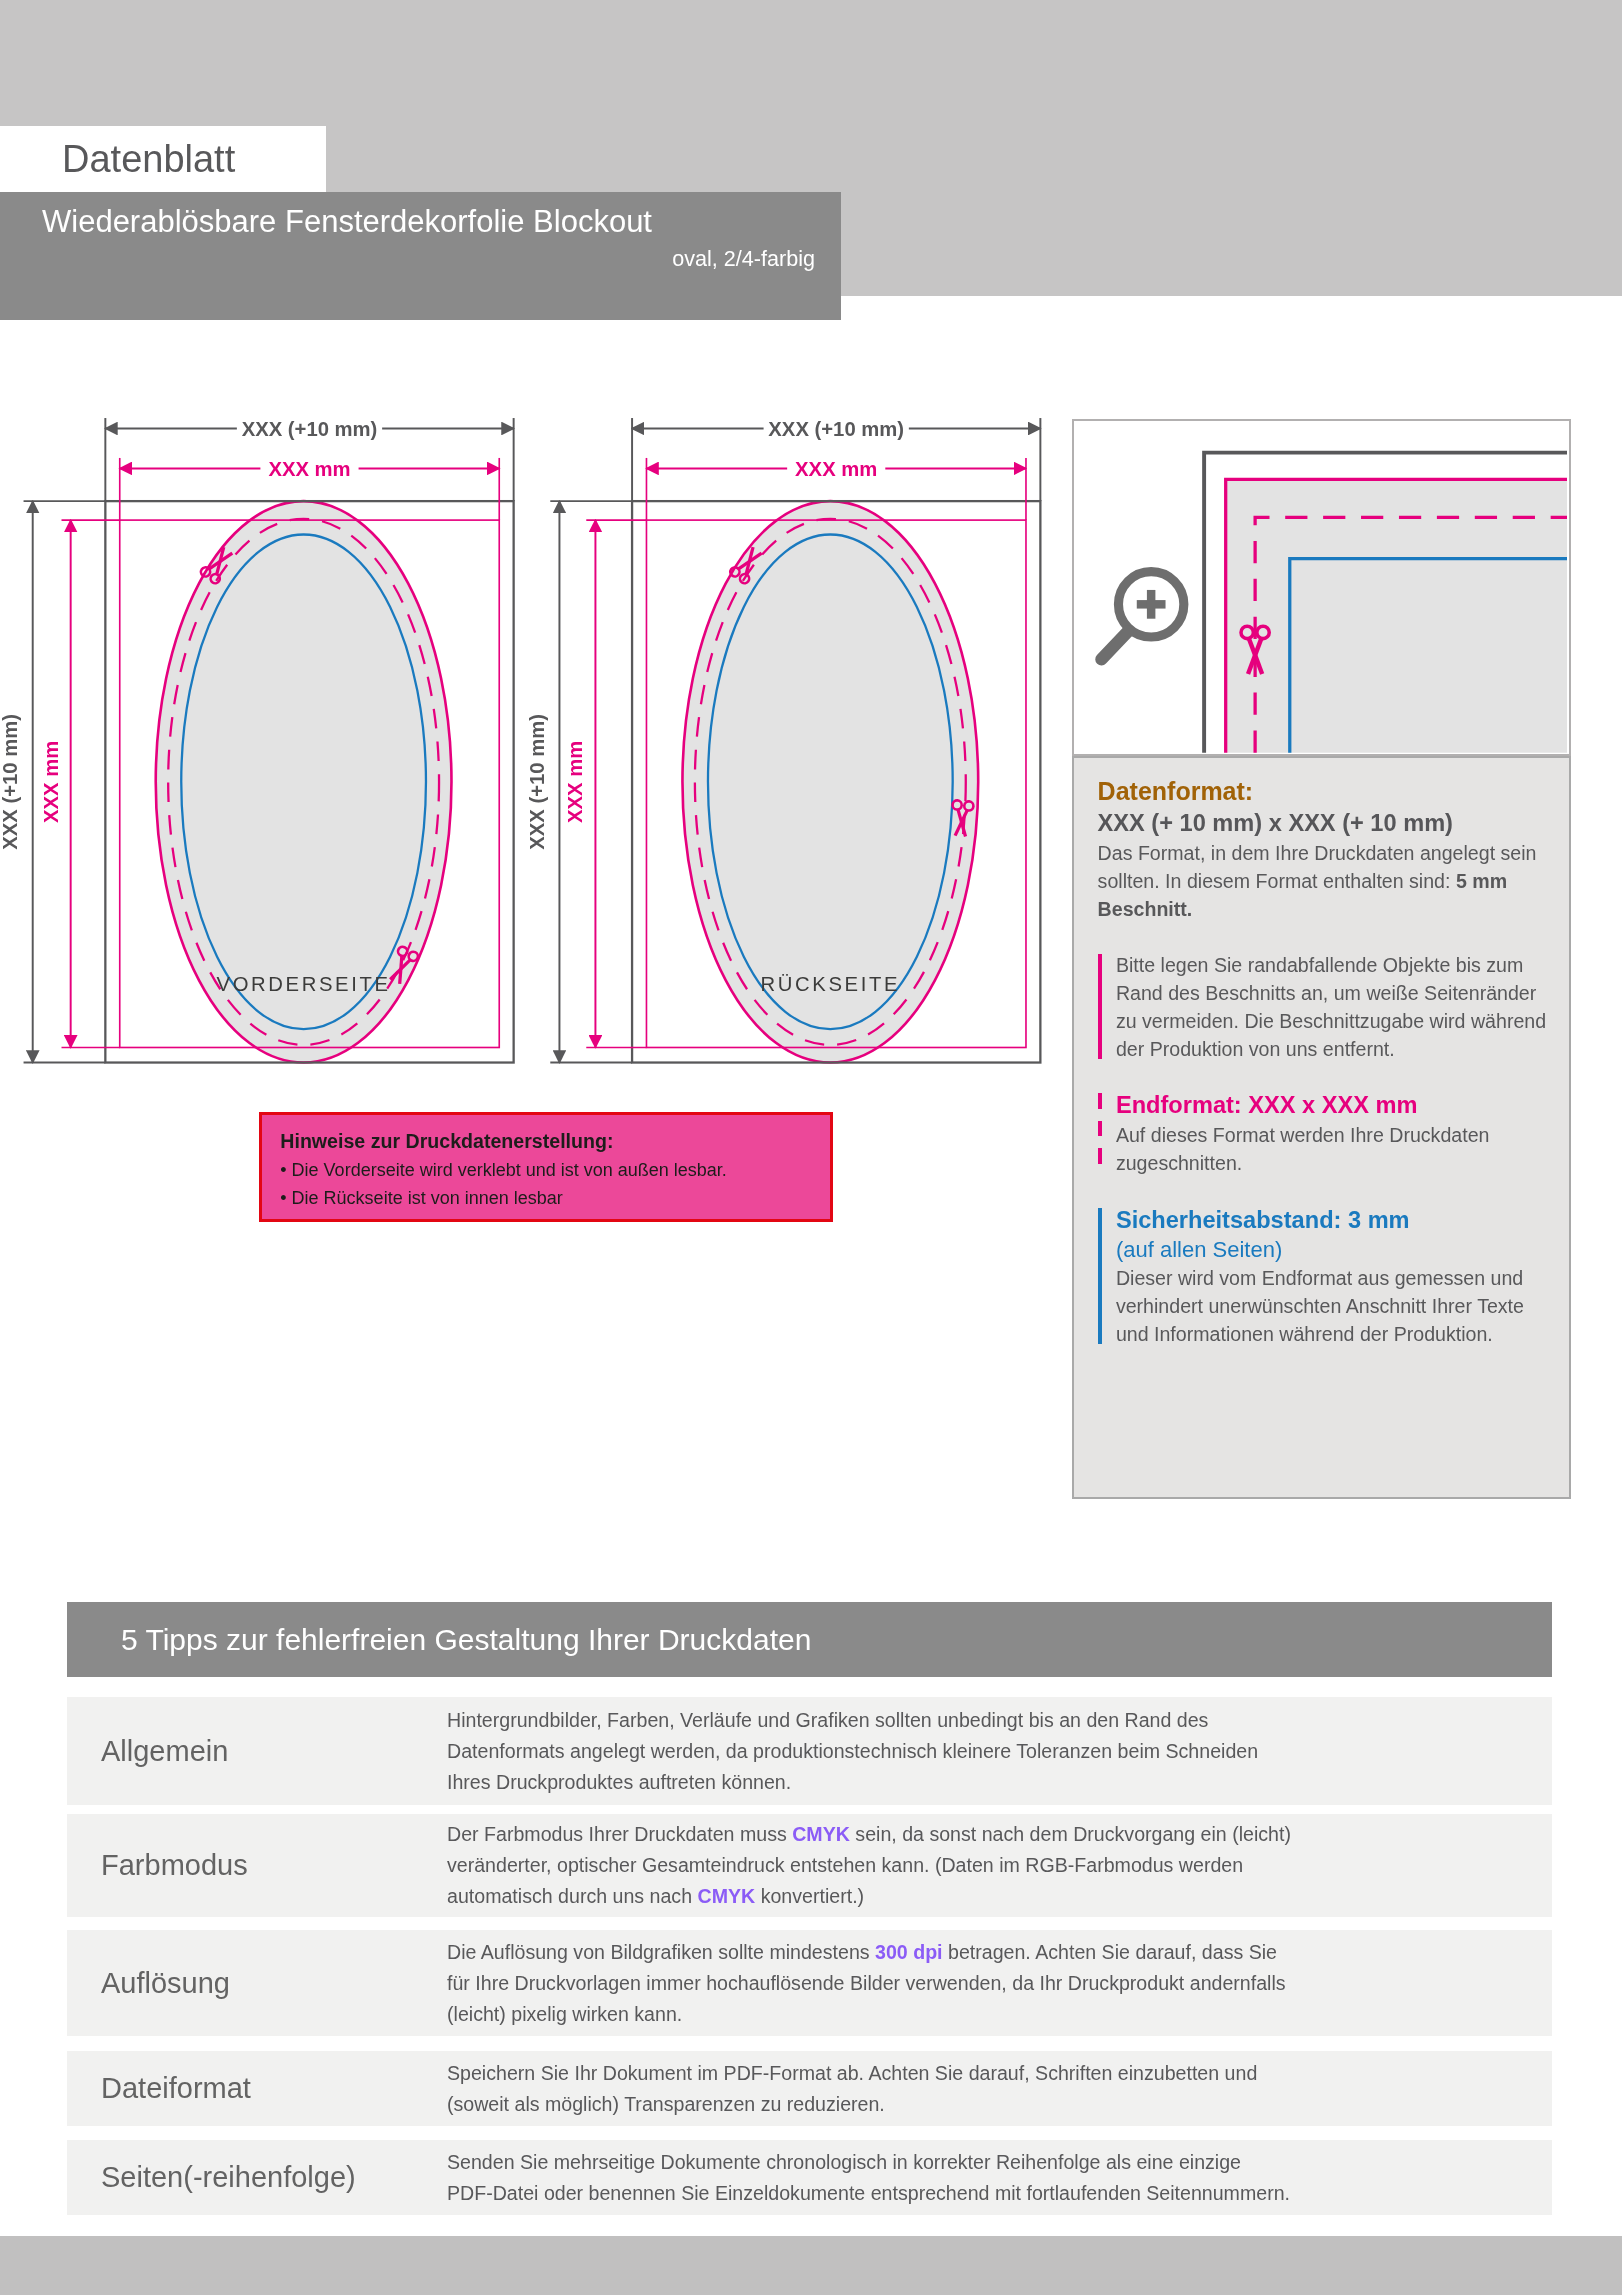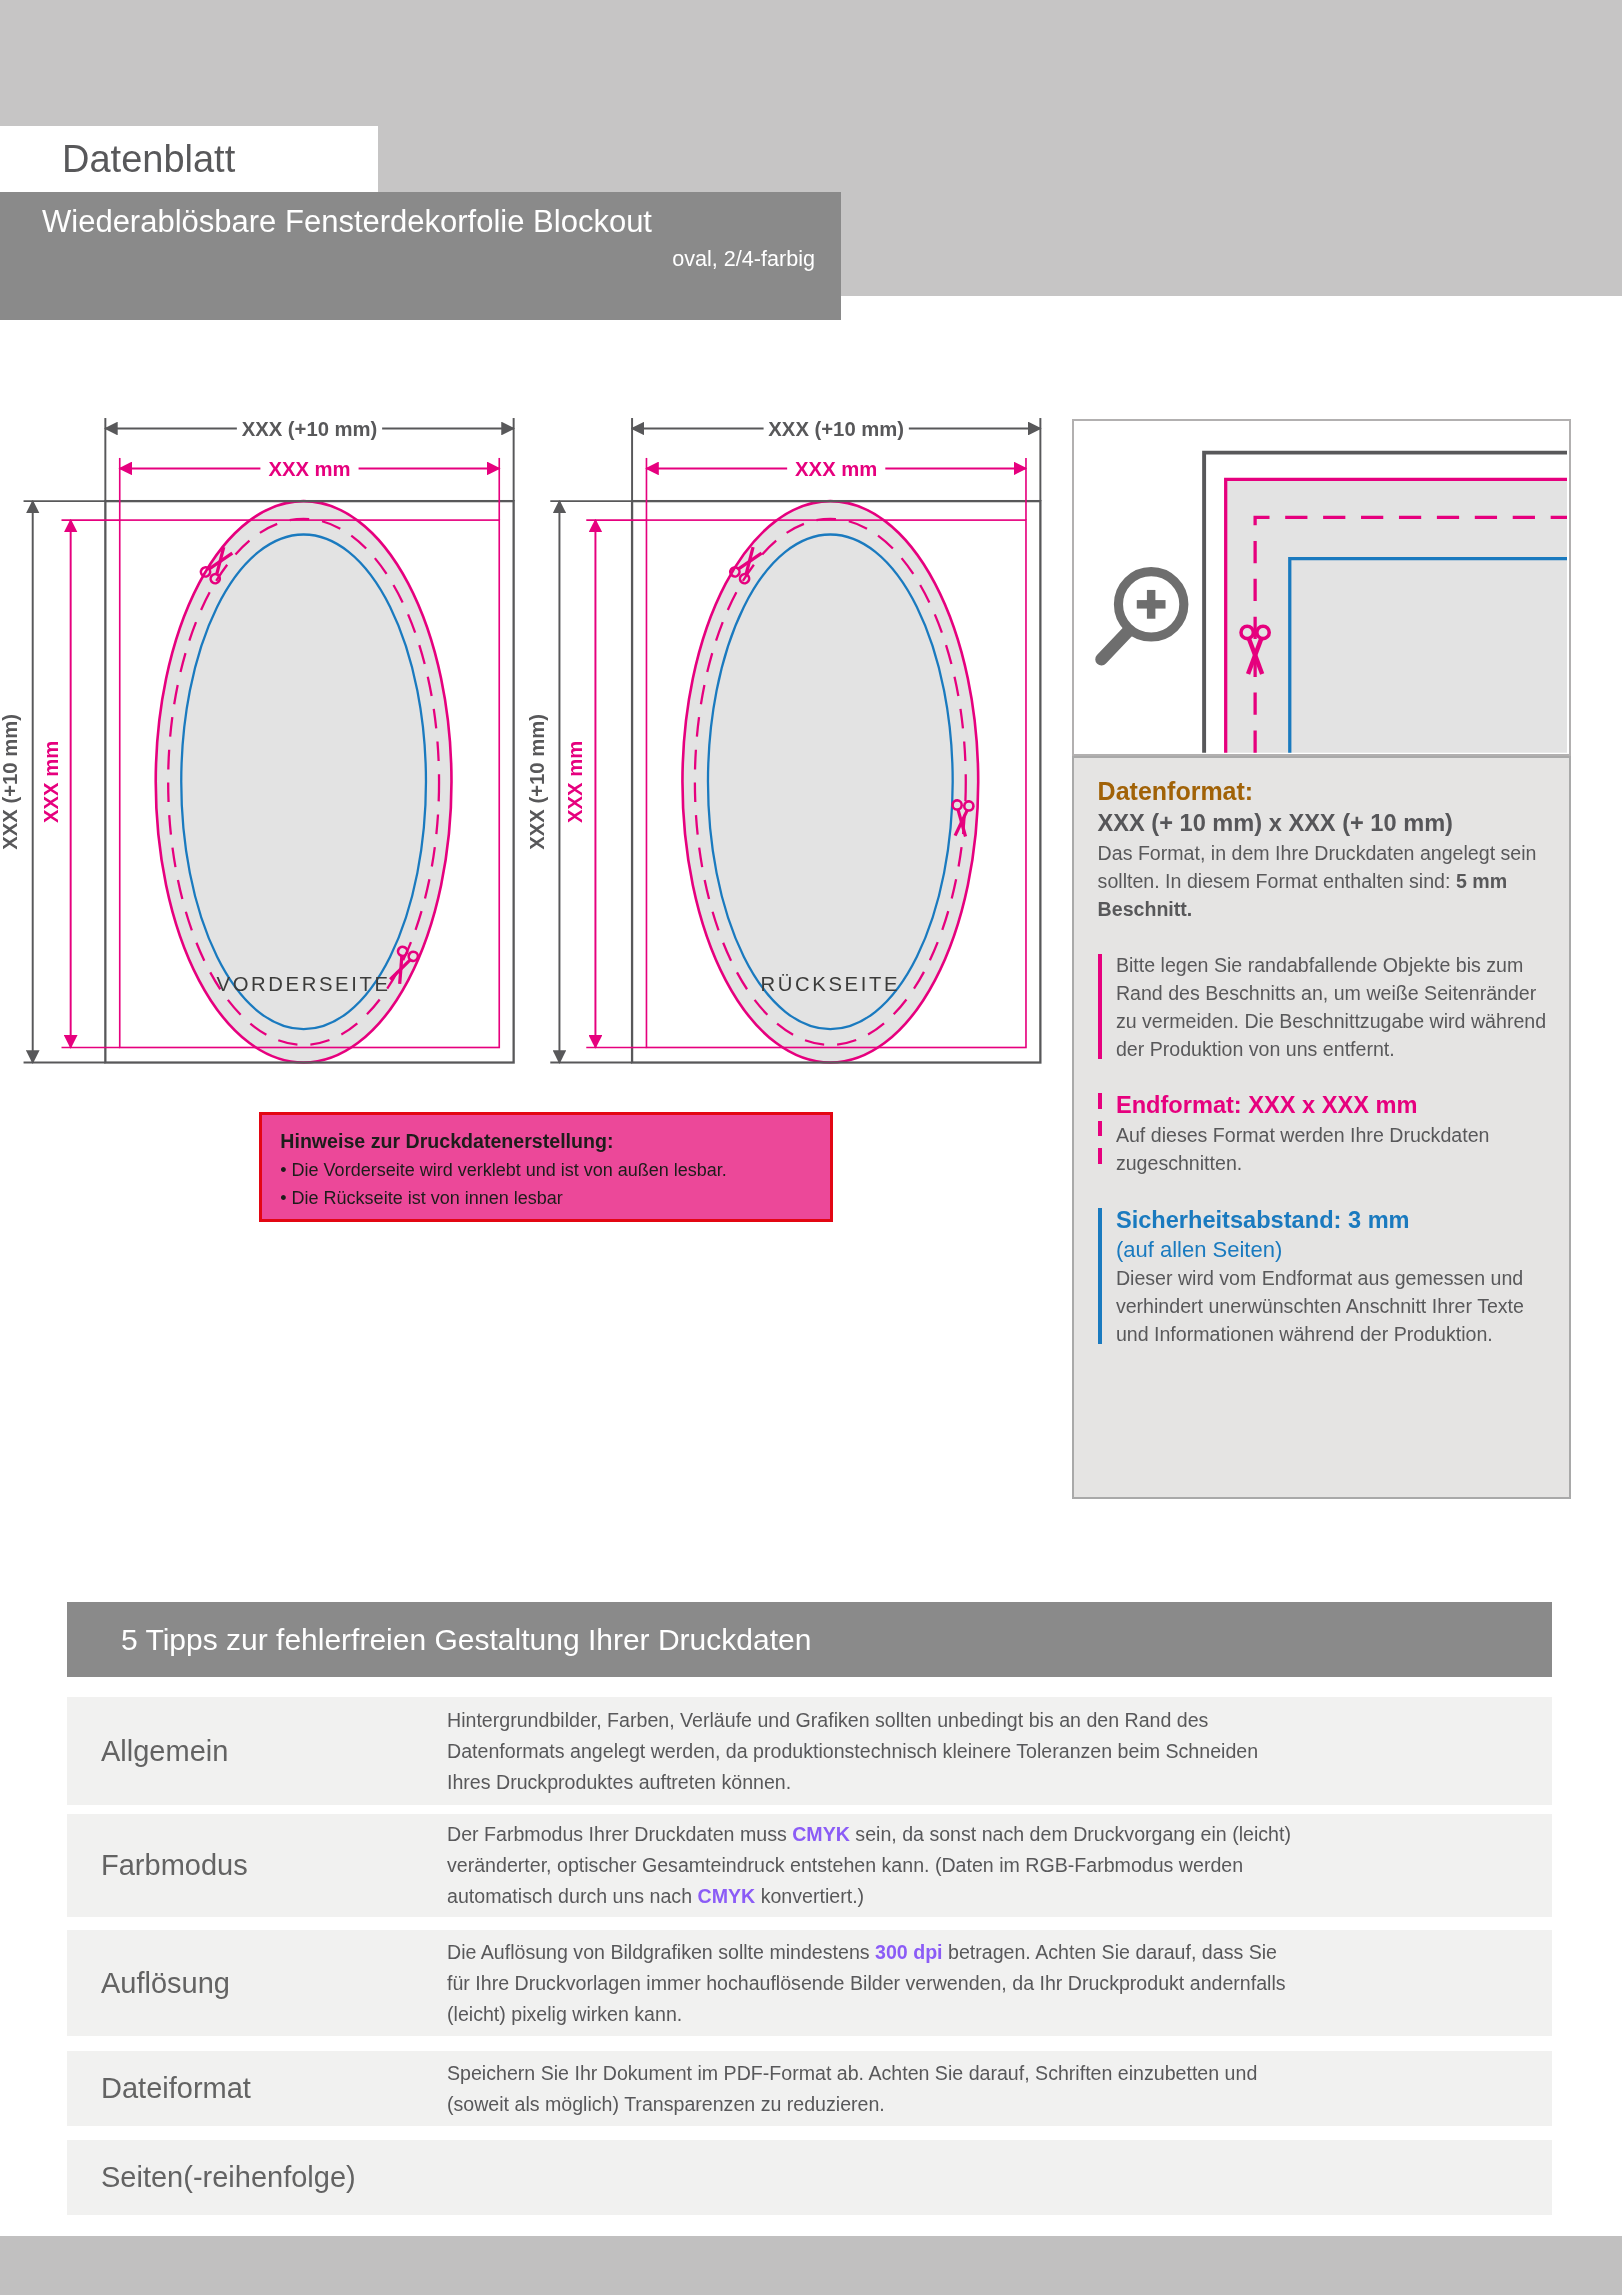--- a/index.html
+++ b/index.html
@@ -1,21 +1,21 @@
 <!DOCTYPE html>
 <html style="font-size:10.5px"><head>
 <meta charset="utf-8">
 <style>
   html,body{margin:0;padding:0;background:#ffffff;}
   .page{position:relative;width:1623px;height:2295px;background:#ffffff;overflow:hidden;
         font-family:"Liberation Sans",sans-serif;color:#58585a;}
   .band-top{position:absolute;left:0;top:0;width:1623px;height:296px;background:#c6c5c5;}
   .band-bottom{position:absolute;left:0;top:2236px;width:1623px;height:60px;background:#c1c0c0;}
 
-  .sheet-label-box{position:absolute;left:0;top:126px;width:378px;height:67px;background:#ffffff;}
+  .sheet-label-box{position:absolute;left:0;top:126px;width:326px;height:67px;background:#ffffff;}
   .sheet-label-box span{display:block;padding-left:62px;line-height:67px;font-size:38px;color:#58585a;}
   .title-bar{position:absolute;left:0;top:192px;width:841px;height:128px;background:#8a8a8a;box-sizing:border-box;
              padding:9.2px 26px 6.5px 42px;}
   .title-bar .main{color:#ffffff;font-size:31px;line-height:41px;white-space:nowrap;}
   .title-bar .sub{color:#ffffff;font-size:21.6px;line-height:34px;text-align:right;}
 
   .diagram-svg{position:absolute;left:0;top:393px;}
 
   .detail-box{position:absolute;left:1072px;top:419px;width:499px;height:337px;background:#ffffff;
               border:2.6px solid #b2b0b0;box-sizing:border-box;overflow:hidden;}
@@ -218,16 +218,17 @@
   <div class="tip-row r3">
     <div class="lbl">Auflösung</div>
     <div class="txt"><span>Die Auflösung von Bildgrafiken sollte mindestens </span><b>300 dpi</b><span> betragen. Achten Sie darauf, dass Sie für Ihre Druckvorlagen immer hochauflösende Bilder verwenden, da Ihr Druckprodukt andernfalls (leicht) pixelig wirken kann.</span></div>
   </div>
   <div class="tip-row r4">
     <div class="lbl">Dateiformat</div>
     <div class="txt"><span>Speichern Sie Ihr Dokument im PDF-Format ab. Achten Sie darauf, Schriften einzubetten und (soweit als möglich) Transparenzen zu reduzieren.</span></div>
   </div>
   <div class="tip-row r5">
     <div class="lbl">Seiten(-reihenfolge)</div>
+    <div class="txt"><span>Senden Sie mehrseitige Dokumente chronologisch in korrekter Reihenfolge als eine einzige PDF-Datei oder benennen Sie Einzeldokumente entsprechend mit fortlaufenden Seitennummern.</span></div>
   </div>
 
 </div>
 
 
 </body></html>

